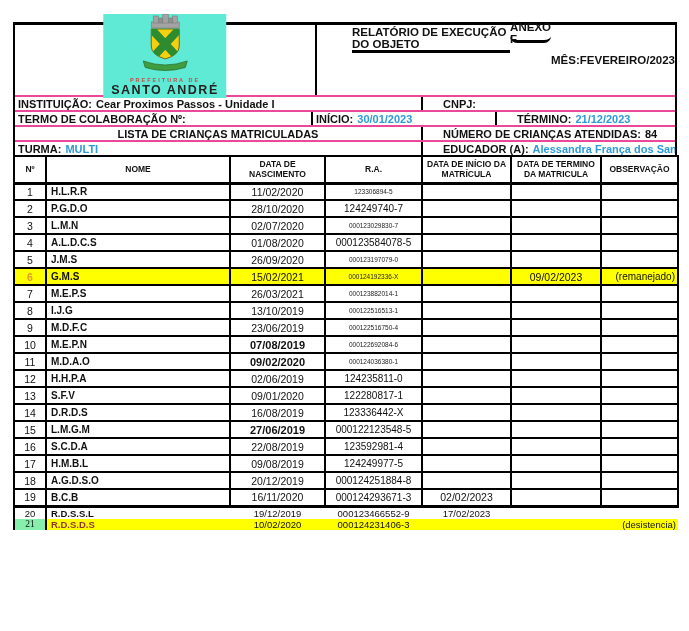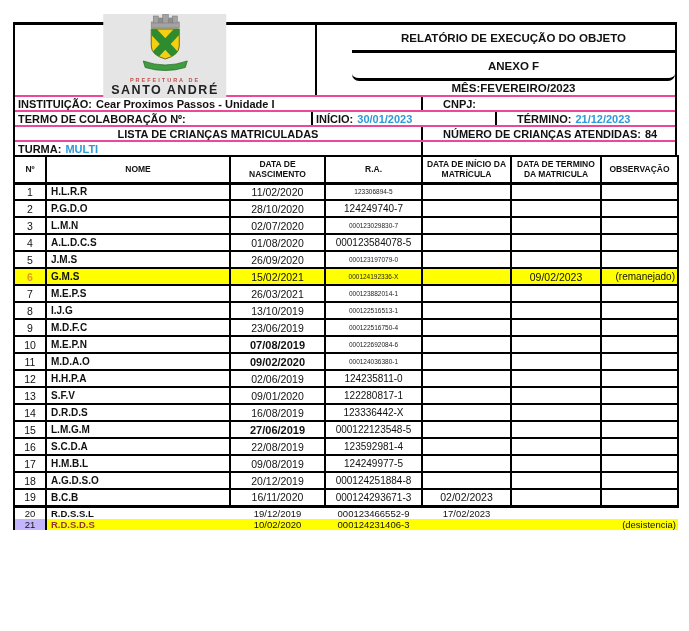--- a/index.html
+++ b/index.html
@@ -13,27 +13,27 @@
   html,body{margin:0;padding:0;}
   body{
     width:689px;height:631px;background:#ffffff;position:relative;
     font-family:"Liberation Sans",sans-serif;color:var(--ink);
   }
   .doc{position:absolute;left:13px;top:22px;width:664px;}
 
   
   .head-band{display:flex;height:73px;border-top:3px solid #000;border-left:2px solid #000;border-right:2px solid #000;position:relative;}
   .logo-cell{width:302px;border-right:2px solid #000;position:relative;}
-  .logo-box{position:absolute;left:50%;transform:translateX(-50%);top:-11px;background:#e5e5e5;padding:0 8px 1px;text-align:center;z-index:2;white-space:nowrap;}
+  .logo-box{position:absolute;left:50%;transform:translateX(-50%);top:-11px;background:#5eead4;padding:0 8px 1px;text-align:center;z-index:2;white-space:nowrap;}
   .logo-sub1{display:block;color:#c0504d;font-size:5.5px;letter-spacing:2px;font-weight:bold;margin-top:1px;}
   .logo-sub2{display:block;font-size:12.5px;font-weight:bold;letter-spacing:1.5px;color:#222;}
-  .head-right{flex:1;display:flex;flex-direction:column;padding-left:35px;}
+  .head-right{flex:1;display:flex;flex-direction:row;padding-left:35px;}
   .hr-row{display:flex;align-items:center;justify-content:center;font-weight:bold;font-size:11.5px;}
   .hr-row.title{height:28px;border-bottom:3px solid #000;}
-  .hr-row.annex{height:28px;border-bottom:3px solid #000;border-radius:7px;}
+  .hr-row.annex{height:18px;border-bottom:3px solid #000;border-radius:7px;}
   .hr-row.month{flex:1;}
 
   
   .info{border-left:2px solid #000;border-right:2px solid #000;}
   .irow{display:flex;border-top:2px solid #ec4899;height:15px;align-items:center;font-weight:bold;font-size:11px;white-space:nowrap;overflow:hidden;}
   .cell{display:flex;align-items:center;padding:0 0 0 3px;height:100%;overflow:hidden;}
   .bdr{border-right:2px solid #000;}
   .w-inst{width:408px;}
   .w-termo{width:298px;}
   .w-inicio{width:184px;}
@@ -52,21 +52,21 @@
   td.c-num{text-align:center;font-size:10.5px;}
   td.c-nome{font-weight:bold;text-align:left;padding-left:4px;margin-left:48px;}
   td.c-date{text-align:center;font-size:10.5px;font-weight:normal;}
   td.c-date.bold-date{font-weight:bold;font-size:11px;}
   td.c-ra{text-align:center;font-size:10px;}
   td.c-ra.ra-small{font-size:6.5px;color:#222;}
   td.c-obs{text-align:right;font-size:10px;padding-left:3px;}
   tr.thick-bottom td{border-bottom:3px solid #000;}
   tr.hl-full td{background:var(--hl-yellow);}
   tr.hl-partial td{background:var(--hl-yellow);}
-  tr.hl-partial td.c-num{background:#c4b5fd;}
+  tr.hl-partial td.c-num{background:#86efac;font-family:Liberation Serif, serif;}
   .num-accent{color:var(--num-orange);font-weight:bold;}
   .name-accent{color:var(--name-red);}
   tr.compact td{border:none;height:11px;font-size:9.5px;}
   tr.compact td.c-num{border-left:2px solid #000;border-right:2px solid #000;}
   tr.compact td.c-nome{font-size:9.5px;}
 </style>
 </head>
 <body>
 
 <div class="doc">
@@ -132,20 +132,24 @@
       <div class="cell grow">
         <span>NÚMERO DE CRIANÇAS ATENDIDAS:</span>
         <span class="gap">84</span>
       </div>
     </div>
     <div class="irow">
       <div class="cell bdr w-inst">
         <span>TURMA:</span>
         <span class="blue">MULTI</span>
       </div>
+      <div class="cell grow">
+        <span>EDUCADOR (A):</span>
+        <span class="blue">Alessandra França dos Santos</span>
+      </div>
     </div>
   </div>
 
   <table>
     <colgroup>
       <col class="c1">
         <col class="c2">
         <col class="c3">
         <col class="c4">
         <col class="c5">

